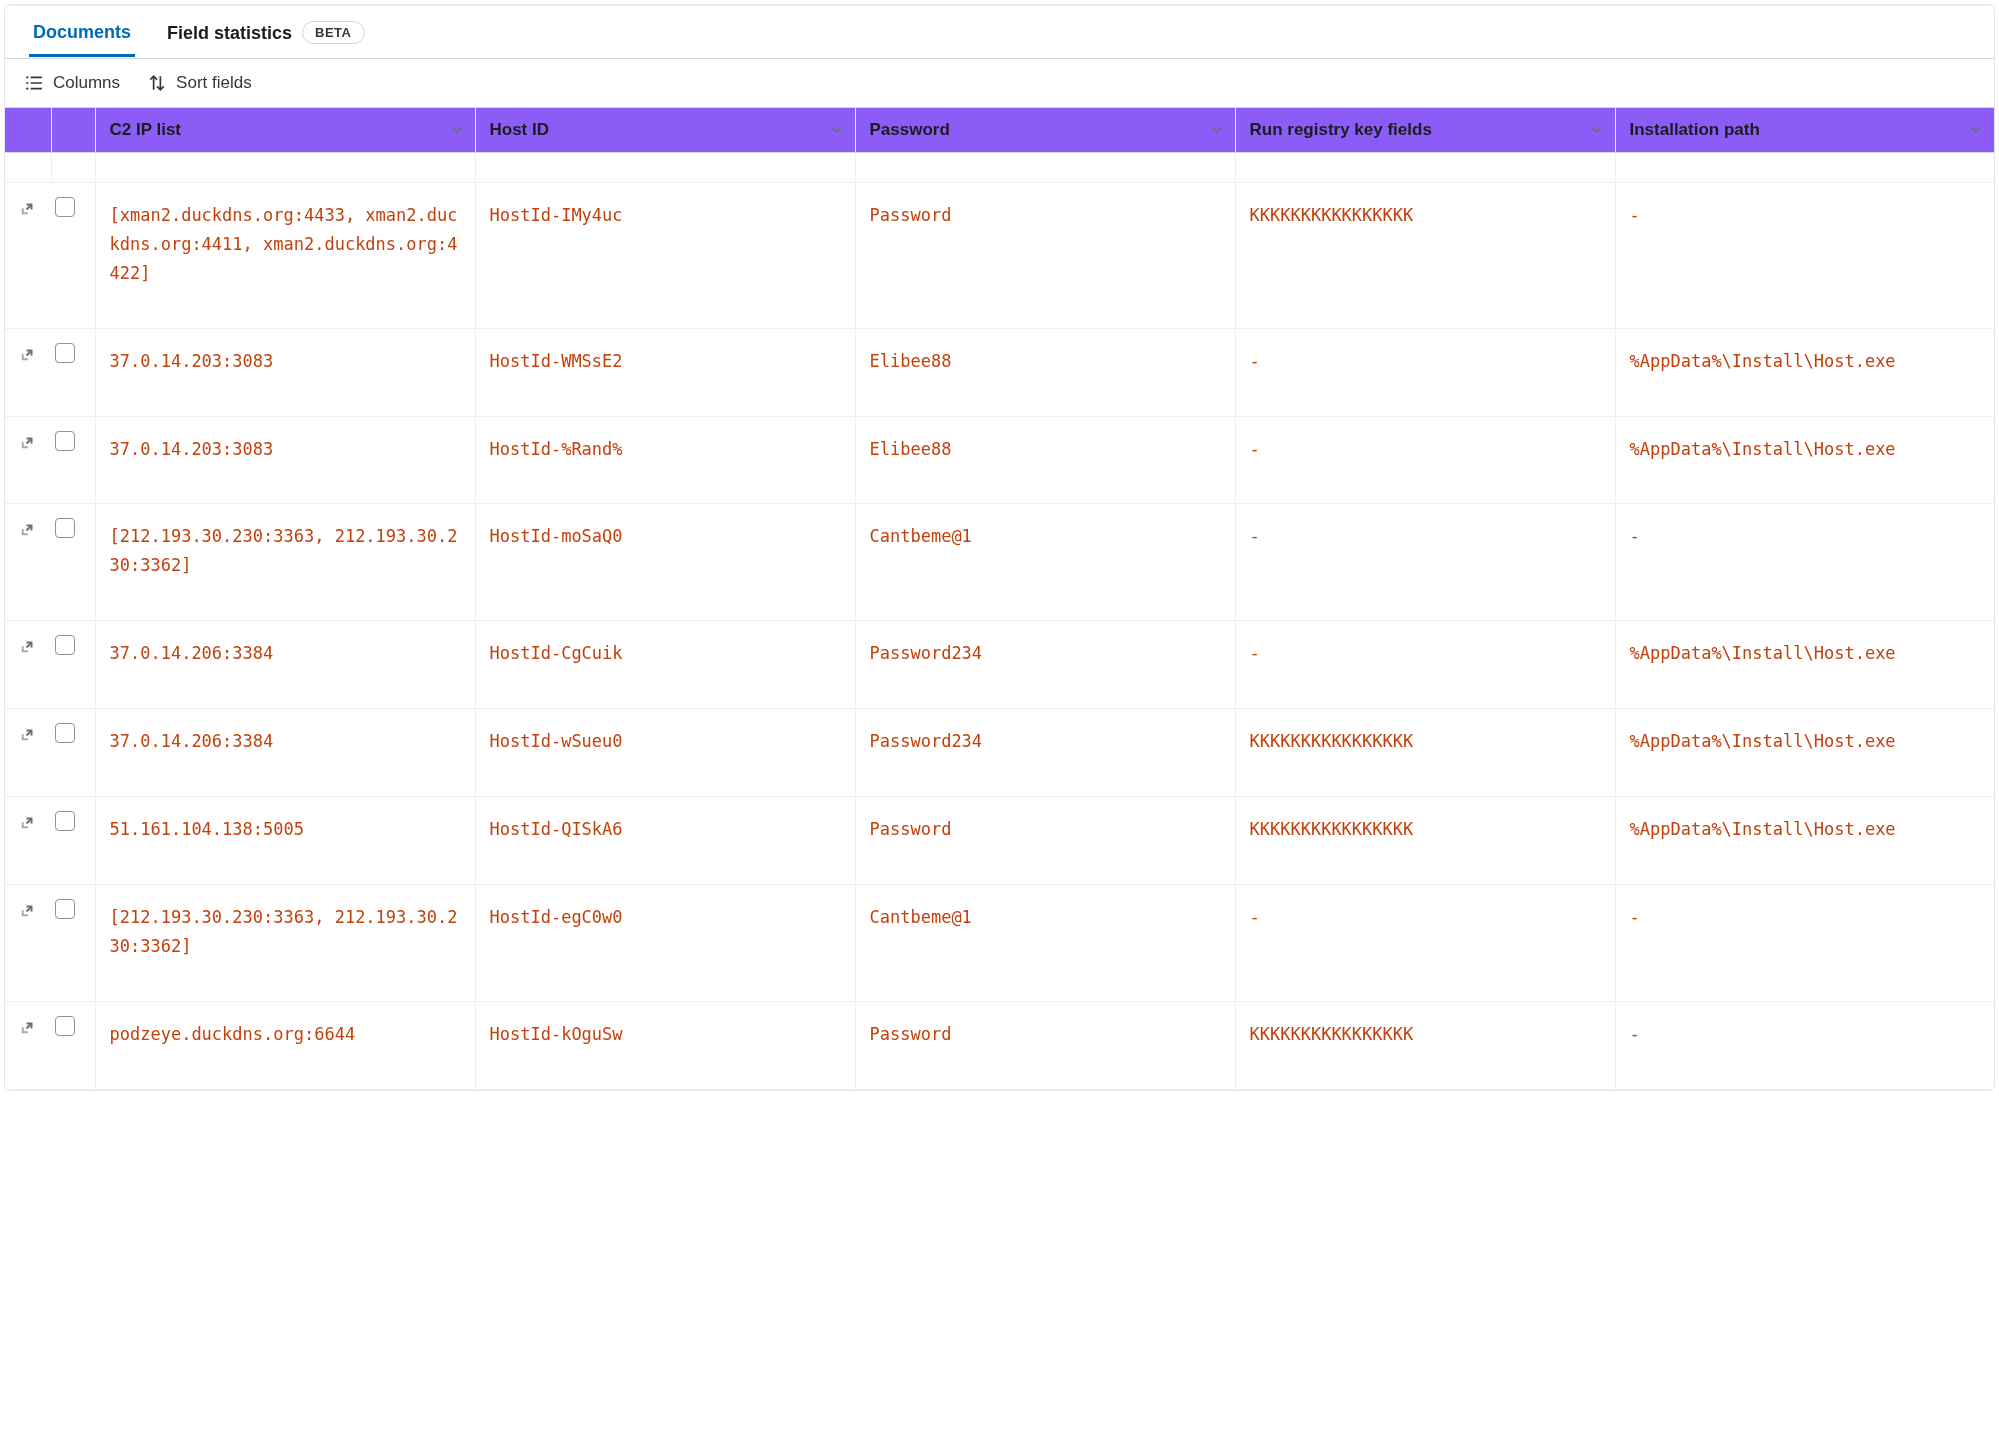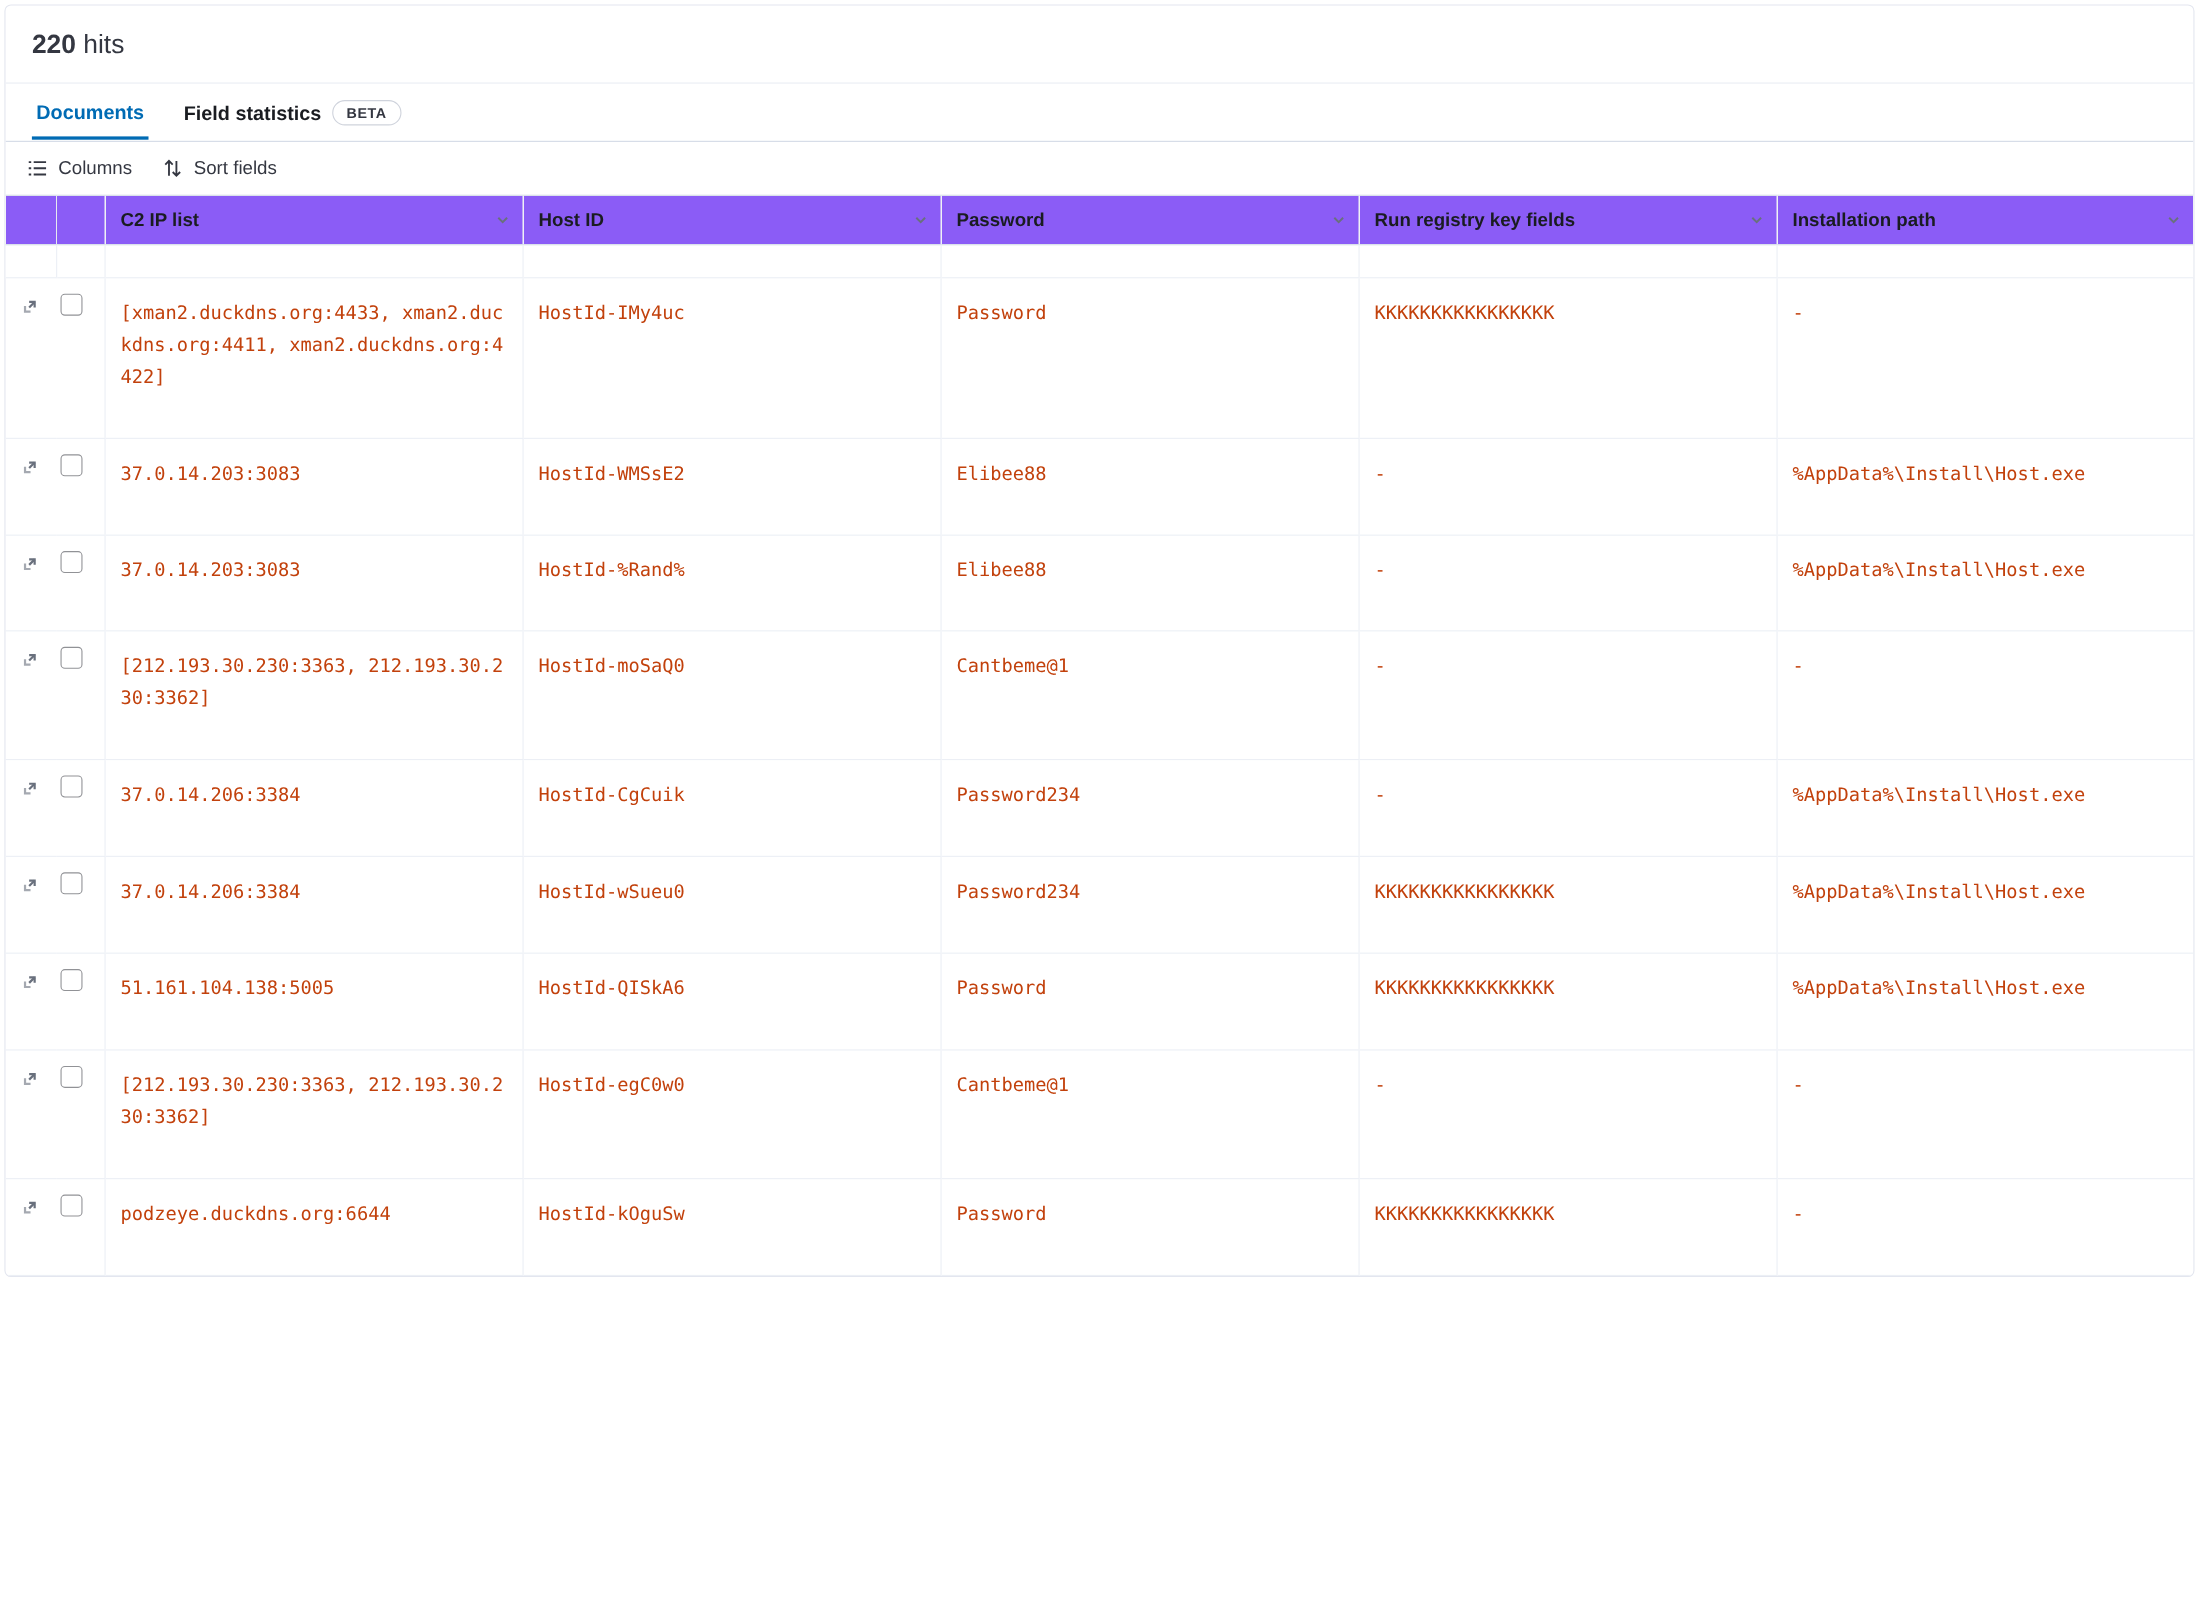--- a/index.html
+++ b/index.html
@@ -143,24 +143,20 @@
   col.host   { width: 380px; }
   col.pwd    { width: 380px; }
   col.reg    { width: 380px; }
   col.path   { width: auto; }
 </style>
 </head>
 <body>
 
 <div class="wrapper">
 
-  <div class="hits-bar">
-    <span class="count">220</span>
-    <span>hits</span>
-  </div>
 
   <div class="tab-bar">
     <div class="tab active">
       <span>Documents</span>
     </div>
     <div class="tab">
       <span>Field statistics</span>
       <span class="badge">BETA</span>
     </div>
   </div>

